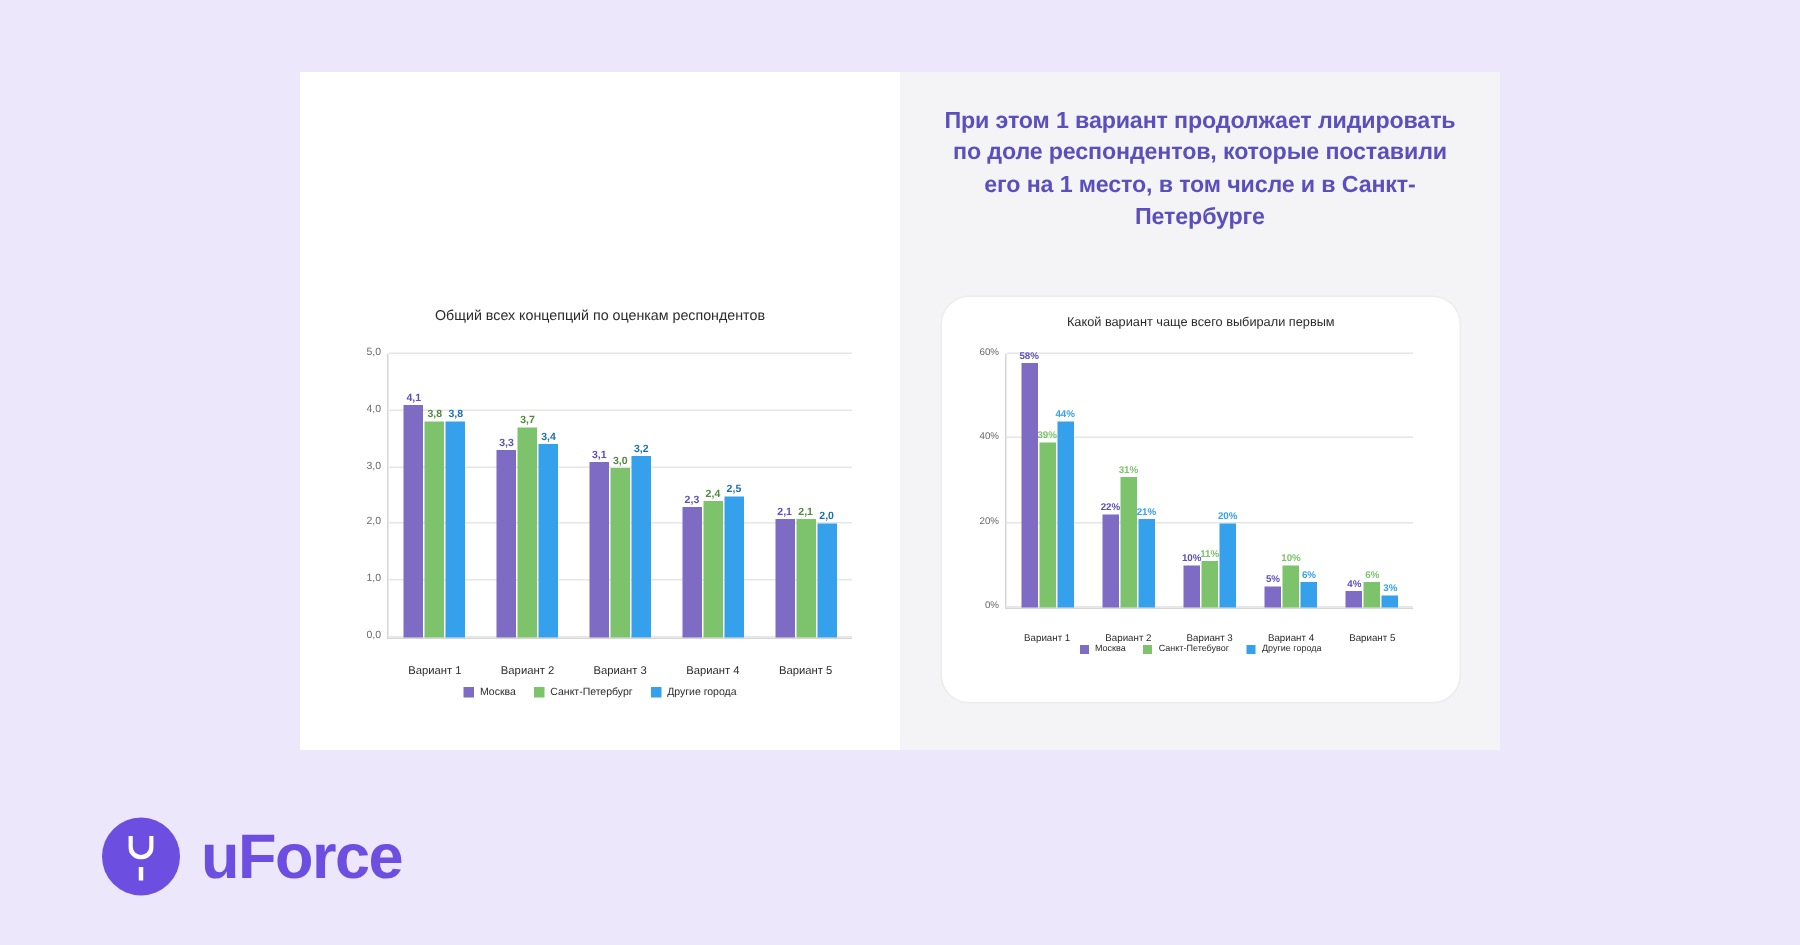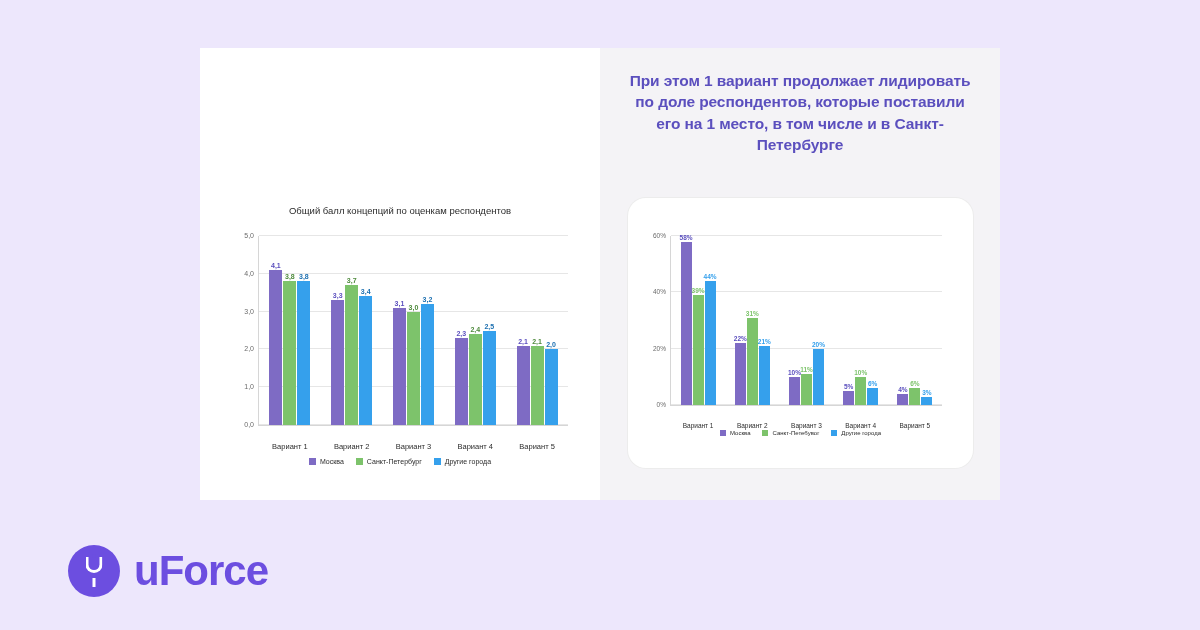--- a/index.html
+++ b/index.html
@@ -249,21 +249,21 @@
   }
 </style>
 </head>
 <body>
 
 <div class="slide">
 
   <div class="panel panel-left">
 
     <div class="chart-card chart-card-left">
-      <div class="chart-title">Общий балл концепций по оценкам респондентов</div>
+      <div class="chart-title">Общий всех концепций по оценкам респондентов</div>
 
       <div class="plot plot-left">
 
         <div class="gridline" style="bottom:0%">
             <span class="ytick">0,0</span>
           </div>
         <div class="gridline" style="bottom:20%">
             <span class="ytick">1,0</span>
           </div>
         <div class="gridline" style="bottom:40%">
@@ -365,20 +365,21 @@
           <span>Другие города</span>
         </div>
       </div>
     </div>
   </div>
 
   <div class="panel panel-right">
     <div class="headline headline-right">При этом 1 вариант продолжает лидировать по доле респондентов, которые поставили его на 1 место, в том числе и в Санкт-Петербурге</div>
 
     <div class="chart-card chart-card-right">
+      <div class="chart-title chart-title-right">Какой вариант чаще всего выбирали первым</div>
 
       <div class="plot plot-right">
         <div class="gridline" style="bottom:0%">
             <span class="ytick ytick-r">0%</span>
           </div>
         <div class="gridline" style="bottom:33.3%">
             <span class="ytick ytick-r">20%</span>
           </div>
         <div class="gridline" style="bottom:66.6%">
             <span class="ytick ytick-r">40%</span>

